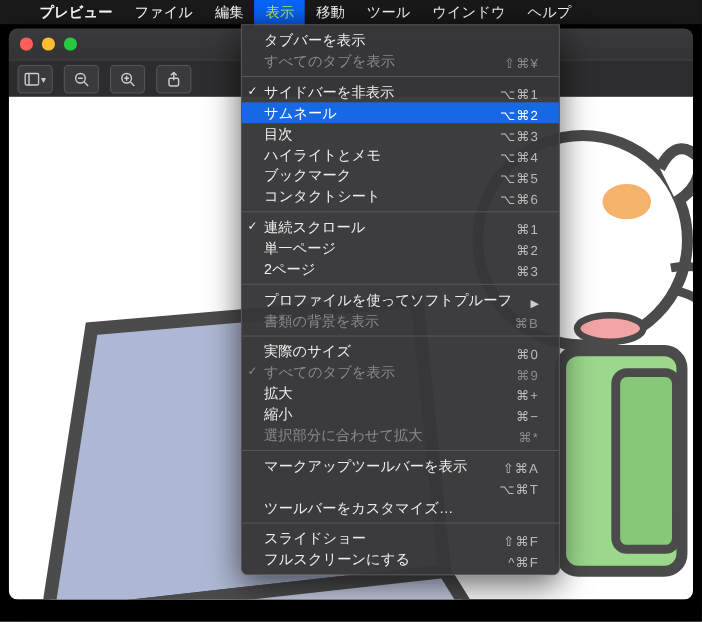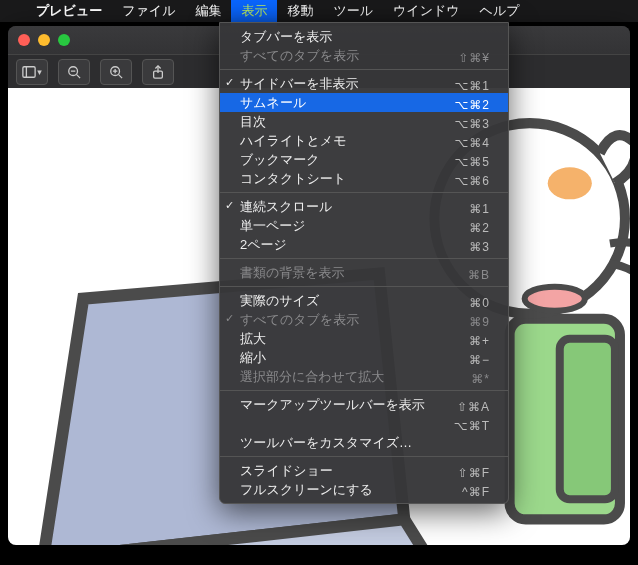--- a/index.html
+++ b/index.html
@@ -147,20 +147,24 @@
     </div>
     <div class="row">
       <span>単一ページ</span>
       <span class="sc">⌘2</span>
     </div>
     <div class="row">
       <span>2ページ</span>
       <span class="sc">⌘3</span>
     </div>
     <div class="sec-sep"></div>
+    <div class="row">
+      <span>プロファイルを使ってソフトプルーフ</span>
+      <span class="sub">▶</span>
+    </div>
     <div class="row dis">
       <span>書類の背景を表示</span>
       <span class="sc">⌘B</span>
     </div>
     <div class="sec-sep"></div>
     <div class="row">
       <span>実際のサイズ</span>
       <span class="sc">⌘0</span>
     </div>
     <div class="row dis">

